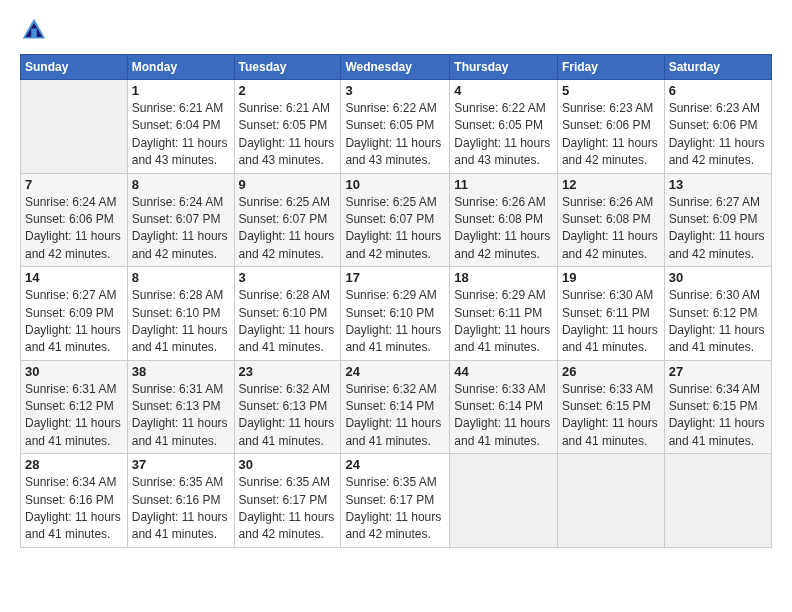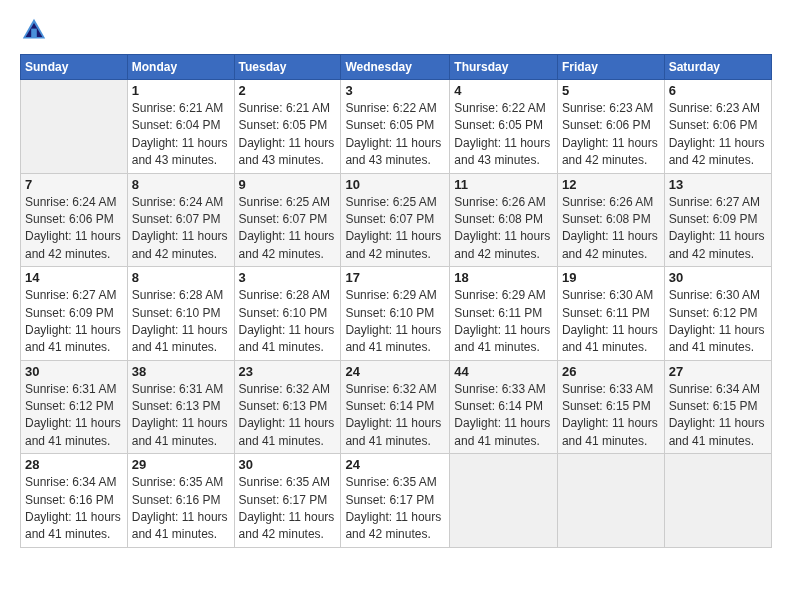--- a/index.html
+++ b/index.html
@@ -333,21 +333,21 @@
         </tr>
         <tr>
           <td>
             <span class="day-num">28</span>
             <div class="day-info" style="white-space: pre-line;">Sunrise: 6:34 AM
 Sunset: 6:16 PM
 Daylight: 11 hours
 and 41 minutes.</div>
           </td>
           <td>
-            <span class="day-num">29</span>
+            <span class="day-num">37</span>
             <div class="day-info" style="white-space: pre-line;">Sunrise: 6:35 AM
 Sunset: 6:16 PM
 Daylight: 11 hours
 and 41 minutes.</div>
           </td>
           <td>
             <span class="day-num">30</span>
             <div class="day-info" style="white-space: pre-line;">Sunrise: 6:35 AM
 Sunset: 6:17 PM
 Daylight: 11 hours

